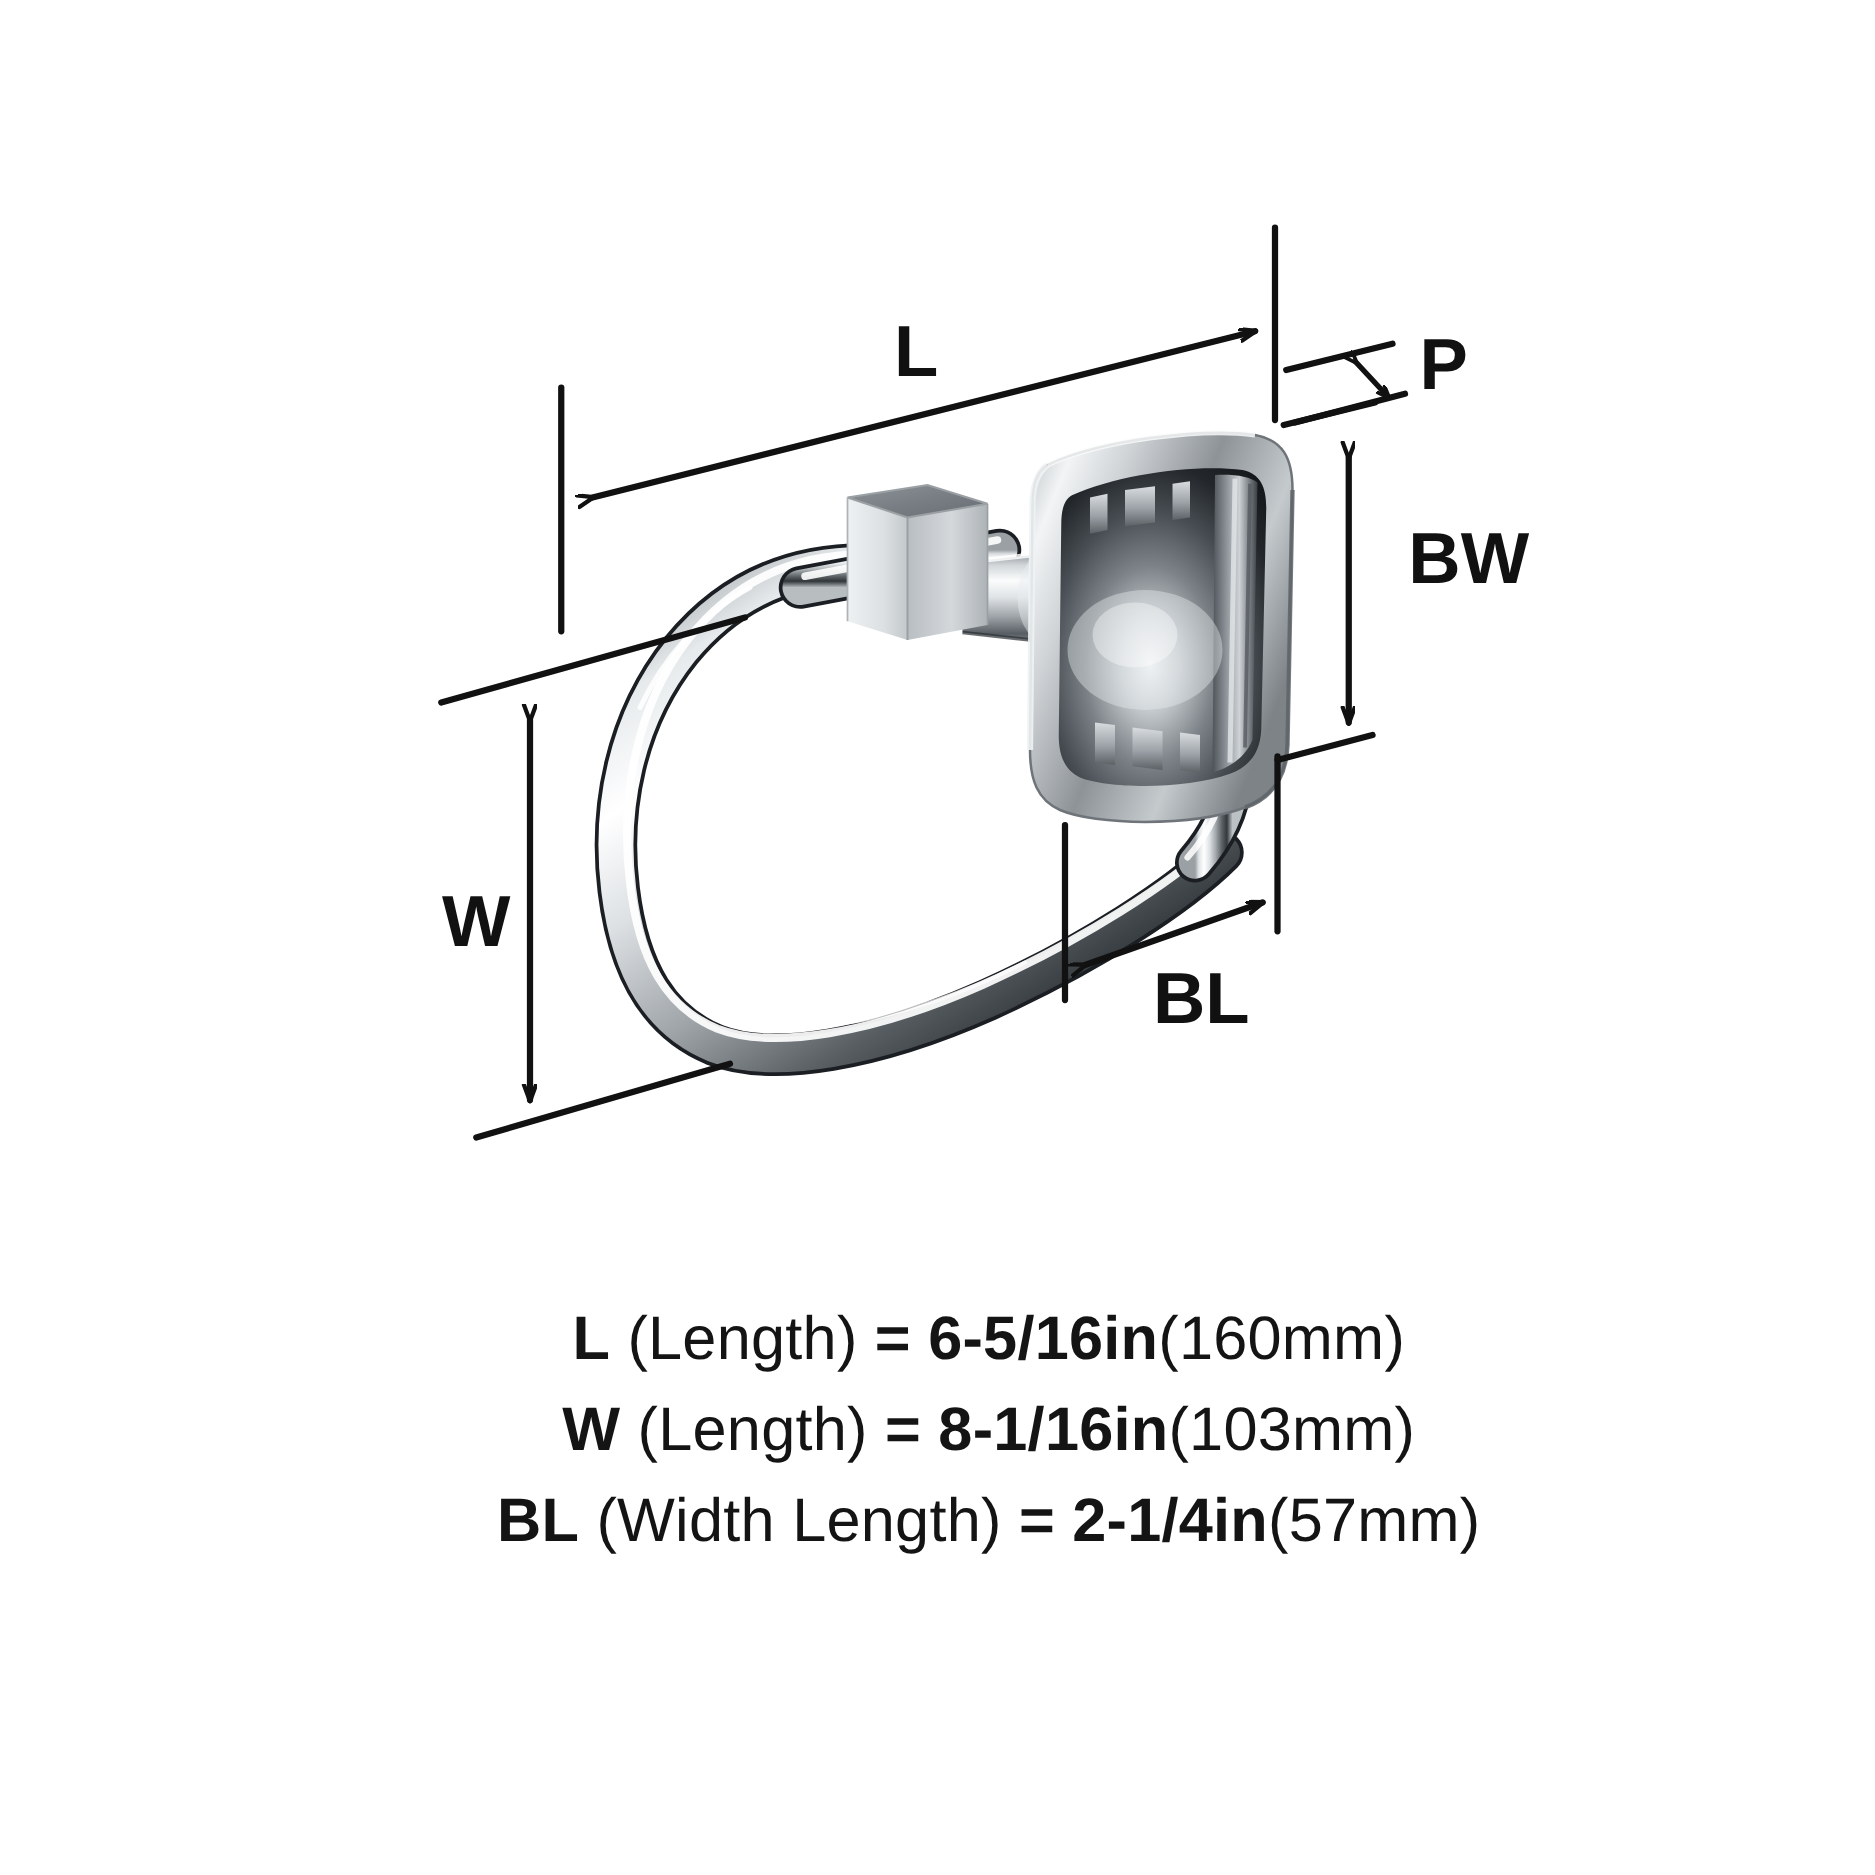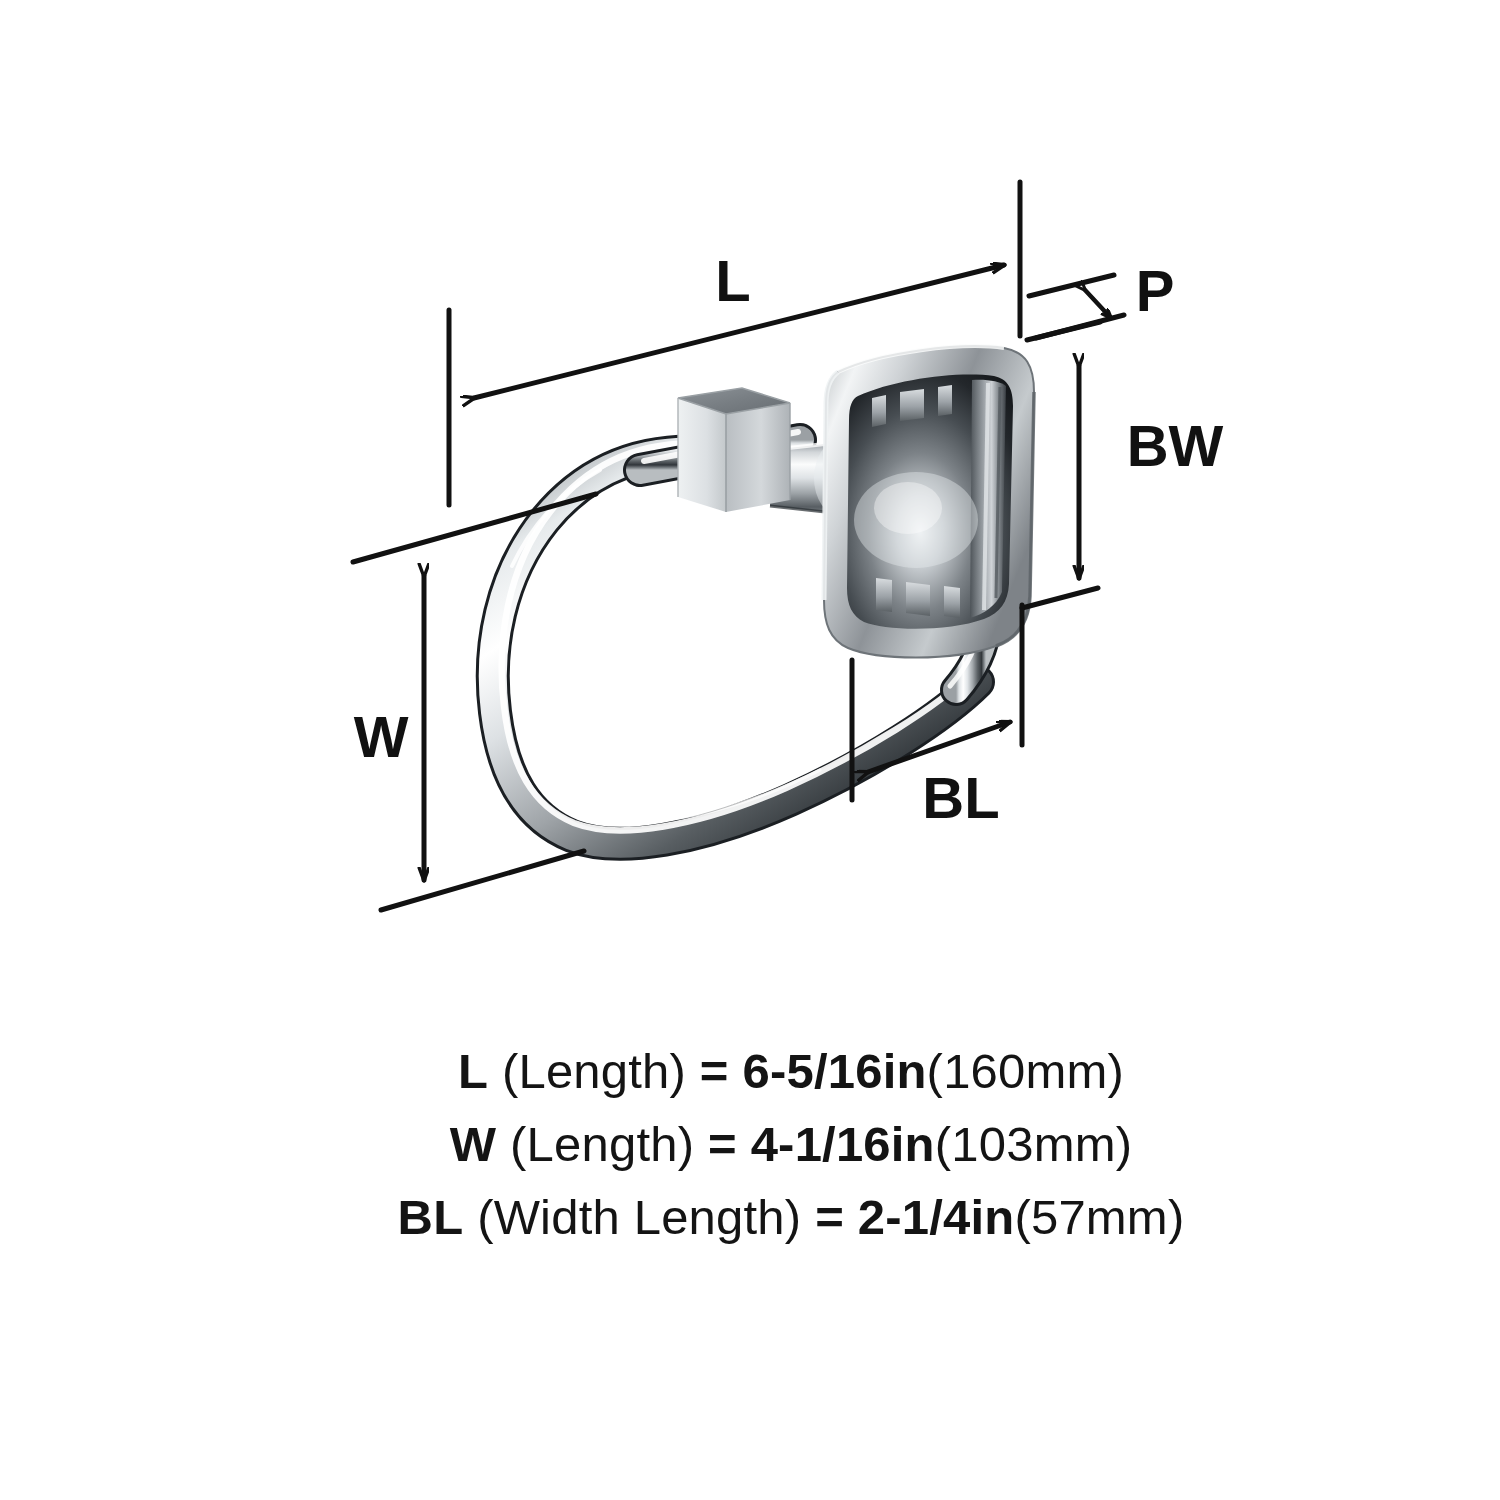--- a/index.html
+++ b/index.html
@@ -326,21 +326,21 @@
     </svg>
   </div>
 
   <div id="spec-list" style="top:1035px;">
 
     <div class="spec-row">
       <span class="sym">L</span><span>&nbsp;</span><span class="nm">(Length)</span><span>&nbsp;</span><span class="eq">=</span><span>&nbsp;</span><span class="val">6-5/16in</span><span class="mm">(160mm)</span>
     </div>
 
     <div class="spec-row">
-      <span class="sym">W</span><span>&nbsp;</span><span class="nm">(Length)</span><span>&nbsp;</span><span class="eq">=</span><span>&nbsp;</span><span class="val">4-1/16in</span><span class="mm">(103mm)</span>
+      <span class="sym">W</span><span>&nbsp;</span><span class="nm">(Length)</span><span>&nbsp;</span><span class="eq">=</span><span>&nbsp;</span><span class="val">8-1/16in</span><span class="mm">(103mm)</span>
     </div>
 
 
     <div class="spec-row">
       <span class="sym">BL</span><span>&nbsp;</span><span class="nm">(Width Length)</span><span>&nbsp;</span><span class="eq">=</span><span>&nbsp;</span><span class="val">2-1/4in</span><span class="mm">(57mm)</span>
     </div>
 
 
   </div>
 </div>

